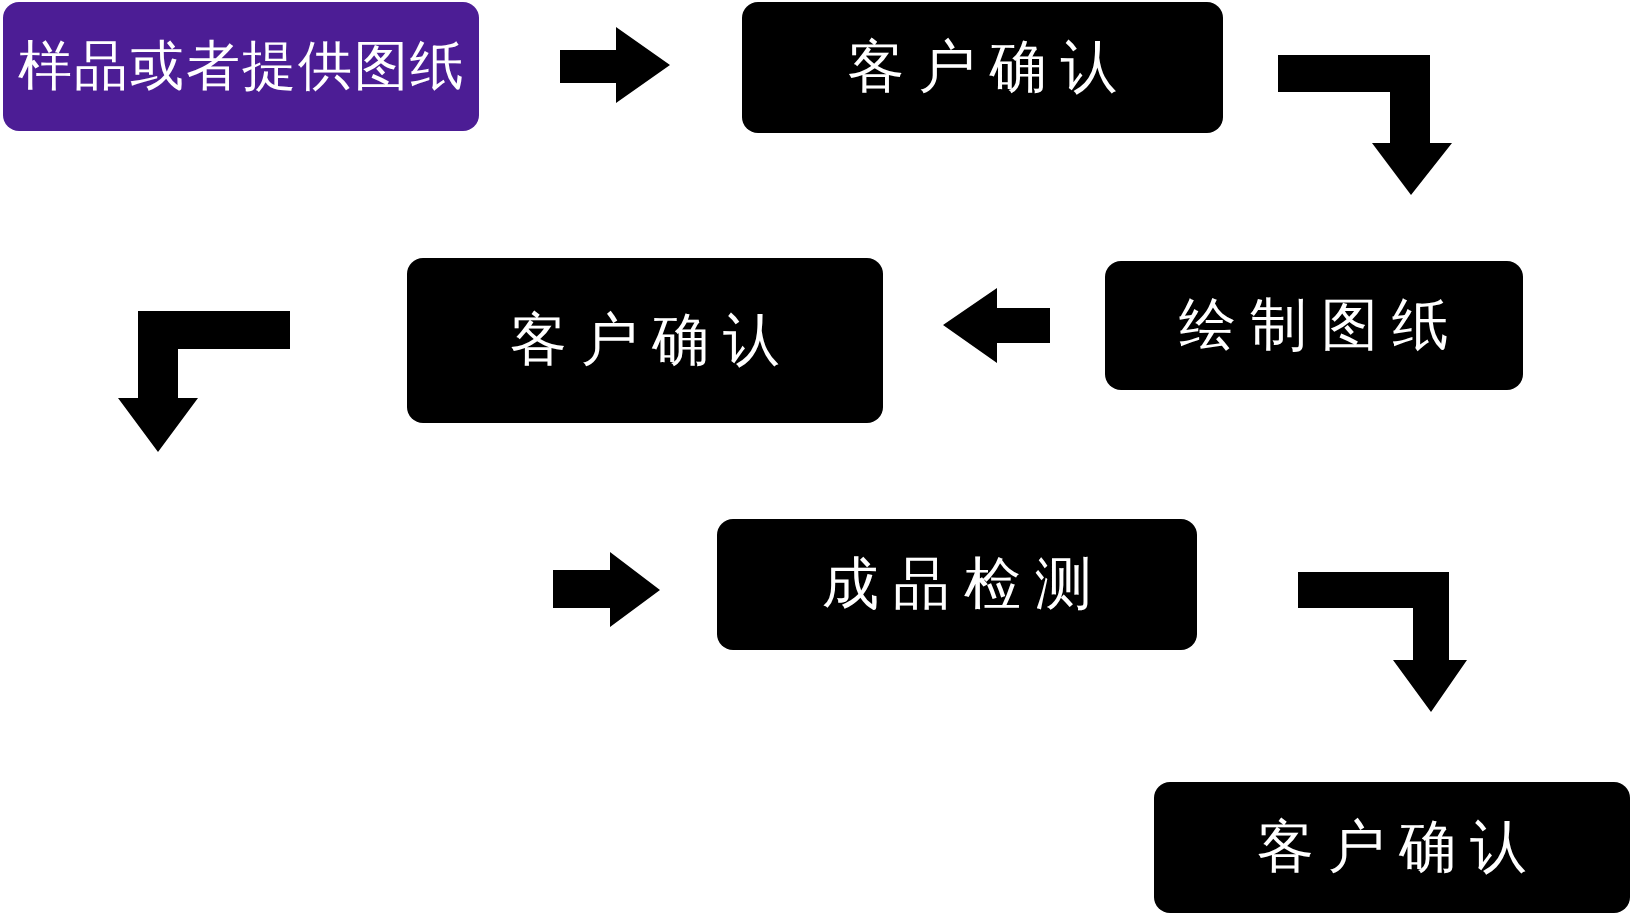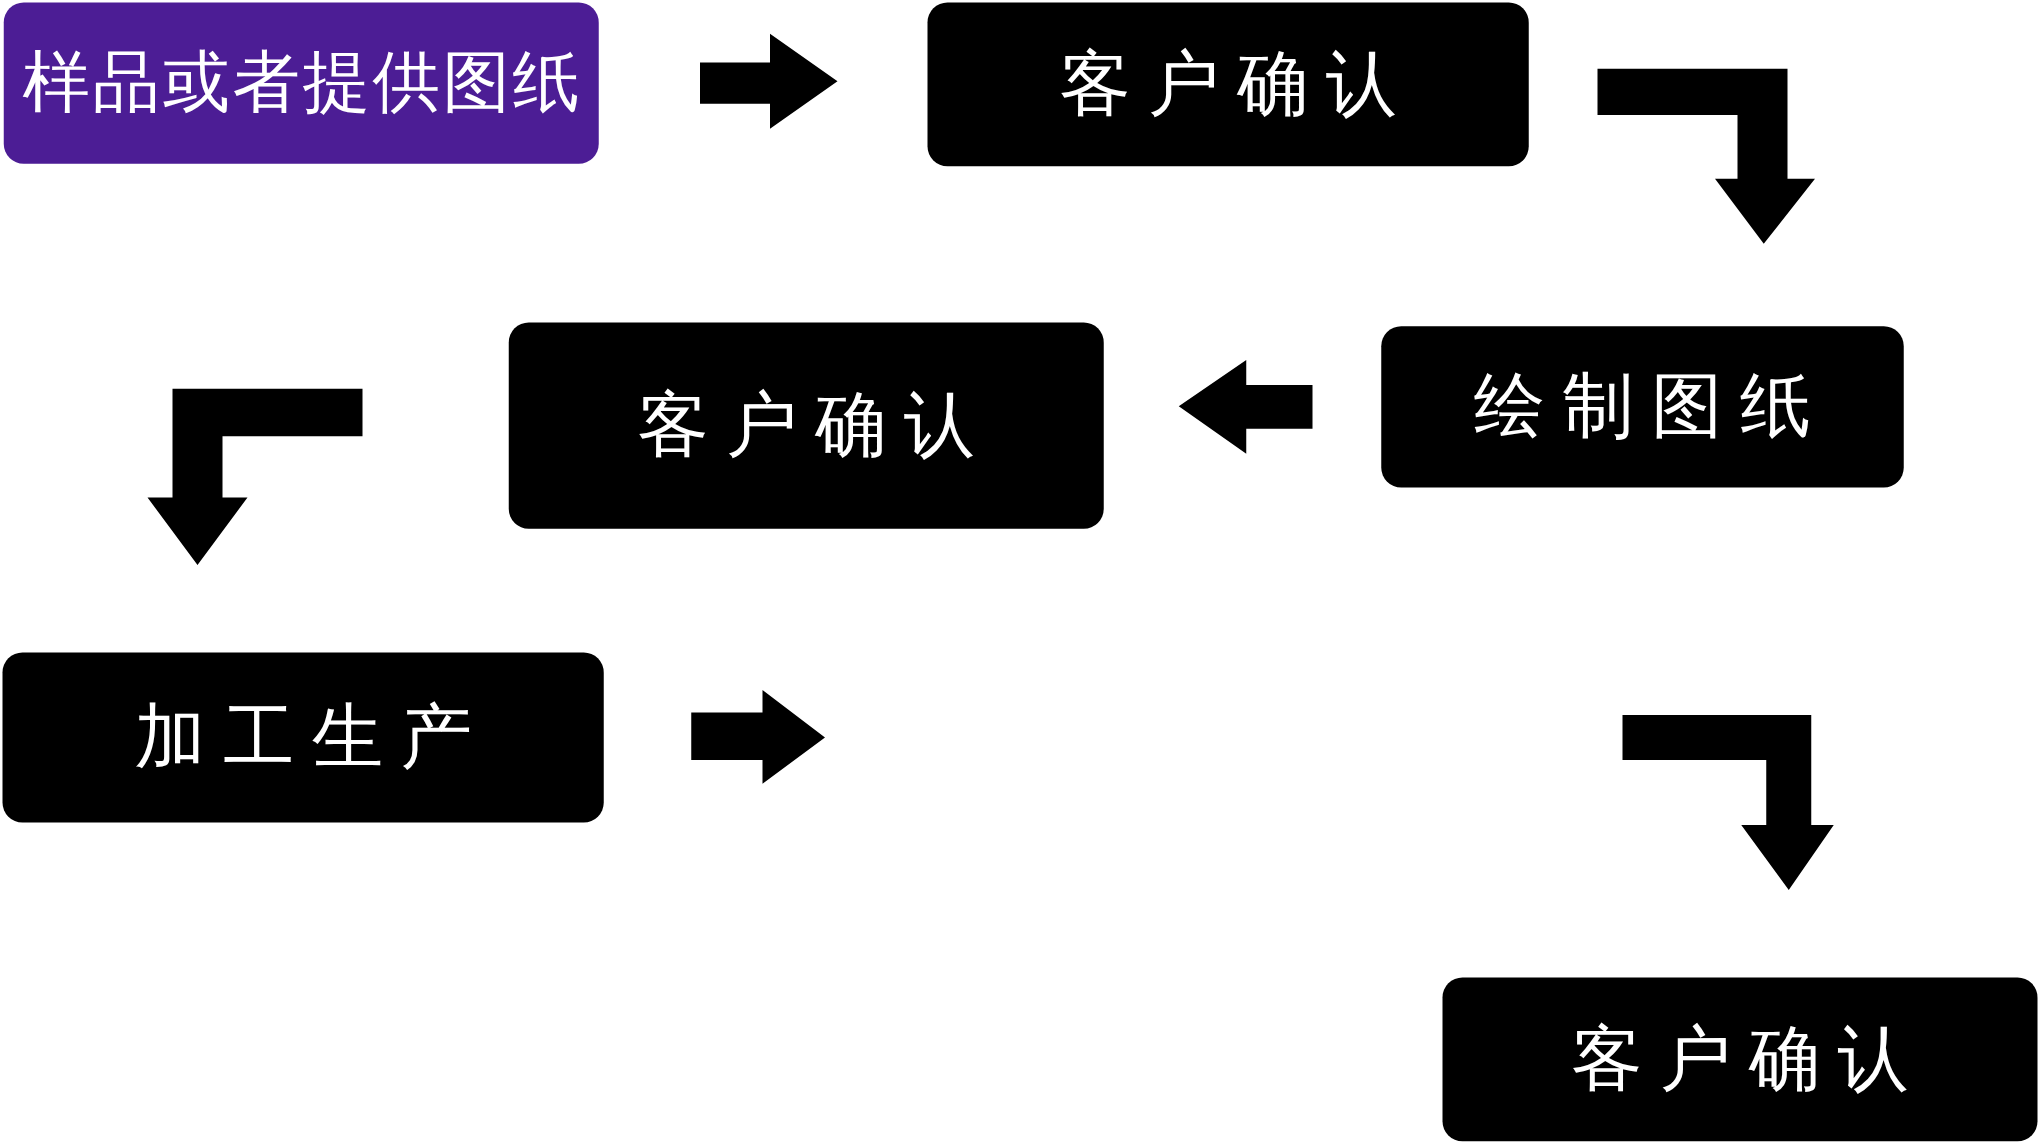--- a/index.html
+++ b/index.html
@@ -59,16 +59,16 @@
     <polygon points="943,325 997,288 997,308 1050,308 1050,343 997,343 997,363" style="fill: rgb(0, 0, 0);"></polygon>
     <polygon points="138,311 290,311 290,349 178,349 178,398 198,398 158,452 118,398 138,398" style="fill: rgb(0, 0, 0);"></polygon>
     <polygon points="553,570 610,570 610,552 660,590 610,627 610,608 553,608" style="fill: rgb(0, 0, 0);"></polygon>
     <polygon points="1298,572 1449,572 1449,660 1467,660 1431,712 1393,660 1413,660 1413,608 1298,608" style="fill: rgb(0, 0, 0);"></polygon>
   </svg>
 
   <div class="node n-sample" style="background: #4c1d95; color: rgb(255, 255, 255);">样品或者提供图纸</div>
   <div class="node n-payment" style="background: rgb(0, 0, 0); color: rgb(255, 255, 255);">客户确认</div>
   <div class="node n-draw" style="background: rgb(0, 0, 0); color: rgb(255, 255, 255);">绘制图纸</div>
   <div class="node n-confirm" style="background: rgb(0, 0, 0); color: rgb(255, 255, 255);">客户确认</div>
-  <div class="node n-produce" style="background: rgb(0, 0, 0); color: rgb(255, 255, 255);">加工生产</div>
+  <div class="node n-inspect" style="background: rgb(0, 0, 0); color: rgb(255, 255, 255);">成品检测</div>
   <div class="node n-ship" style="background: rgb(0, 0, 0); color: rgb(255, 255, 255);">客户确认</div>
 
 </div>
 
 </body></html>

